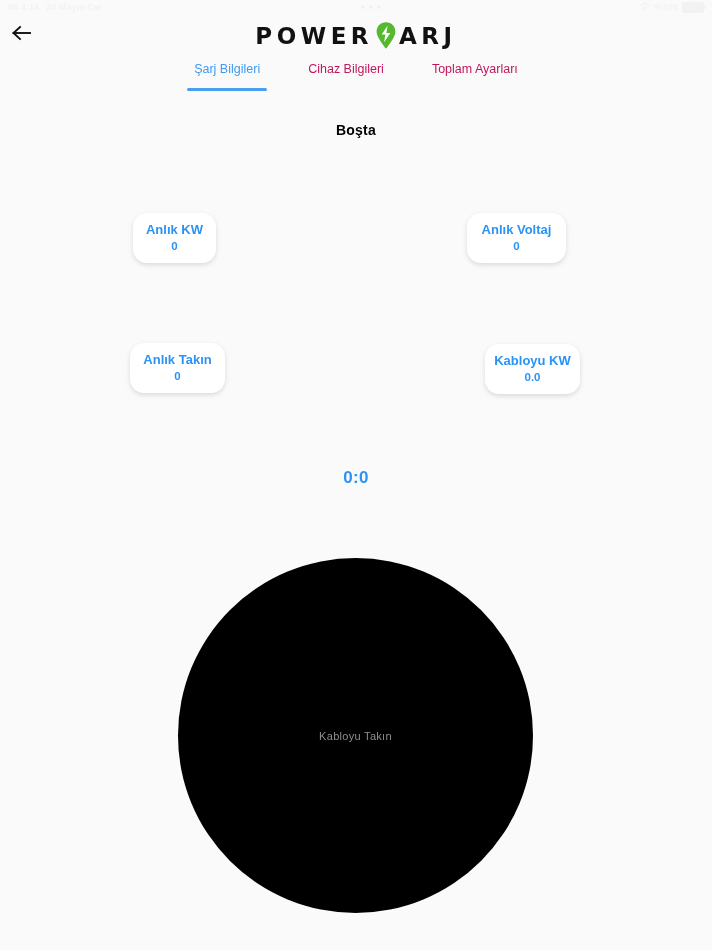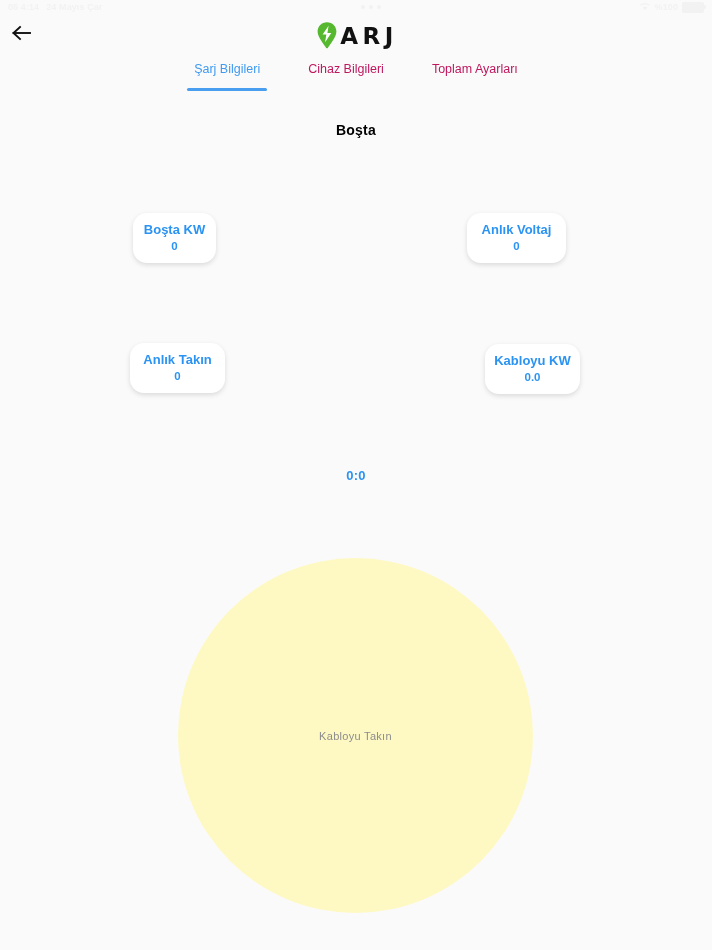--- a/index.html
+++ b/index.html
@@ -168,35 +168,35 @@
   #card-anlik-voltaj{ left: 467px; top: 213px;  width: 99px;  height: 50px; }
   #card-anlik-akim  { left: 130px; top: 343px;  width: 95px;  height: 50px; }
   #card-toplam-kw   { left: 485px; top: 344px;  width: 95px;  height: 50px; }
 
   
   .timer {
     position: absolute;
     top: 468px;
     left: 0; right: 0;
     text-align: center;
-    font-size: 13px;
+    font-size: 17px;
     font-weight: bold;
     color: #2b93f3;
     letter-spacing: 0.3px;
   }
 
   
   .plug-circle {
     position: absolute;
     left: 178px;
     top: 558px;
     width: 355px;
     height: 355px;
     border-radius: 50%;
-    background: #fef9c3;
+    background: #000000;
     display: flex;
     align-items: center;
     justify-content: center;
   }
   .plug-circle-label {
     font-size: 11px;
     color: #8d8d8d;
     letter-spacing: 0.3px;
   }
 </style>
@@ -228,20 +228,21 @@
 <div class="back-btn">
   <span>
     <svg width="22" height="18" viewBox="0 0 22 18">
       <path d="M9 3 L2.5 9 L9 15" stroke="#111" stroke-width="1.9" fill="none" stroke-linecap="square" stroke-linejoin="miter"></path>
       <path d="M2.6 9 H19" stroke="#111" stroke-width="1.9" fill="none" stroke-linecap="square"></path>
     </svg>
   </span>
 </div>
 
 <div class="logo">
+  <span class="logo-text">POWER</span>
   <span class="logo-mark">
     <svg width="24" height="30" viewBox="0 0 24 30">
       <path d="M12 1.2 C6.6 1.2 2.6 5.3 2.6 10.5 C2.6 16.2 9.1 23.6 11.2 26.9 C11.6 27.5 12.4 27.5 12.8 26.9 C14.9 23.6 21.4 16.2 21.4 10.5 C21.4 5.3 17.4 1.2 12 1.2 Z" fill="#55b82e"></path>
       <path d="M13.6 4.8 L7.6 13.4 L11.3 13.4 L10.1 21.2 L16.3 12.1 L12.4 12.1 Z" fill="#ffffff"></path>
     </svg>
   </span>
   <span class="logo-text">ARJ</span>
 </div>
 
 <div class="tabs">
@@ -252,21 +253,21 @@
     <span>Cihaz Bilgileri</span>
   </div>
   <div class="tab">
     <span>Toplam Ayarları</span>
   </div>
 </div>
 
 <div class="charge-status">Boşta</div>
 
 <div class="card" id="card-anlik-kw">
-  <div class="card-title">Boşta KW</div>
+  <div class="card-title">Anlık KW</div>
   <div class="card-value">0</div>
 </div>
 
 <div class="card" id="card-anlik-voltaj">
   <div class="card-title">Anlık Voltaj</div>
   <div class="card-value">0</div>
 </div>
 
 <div class="card" id="card-anlik-akim">
   <div class="card-title">Anlık Takın</div>

